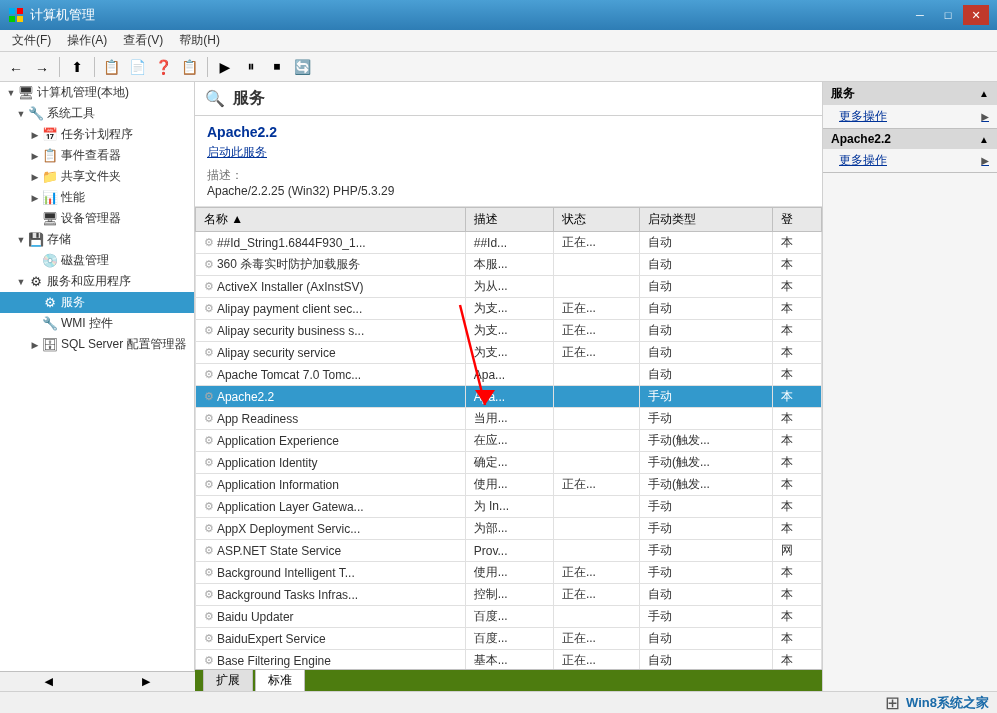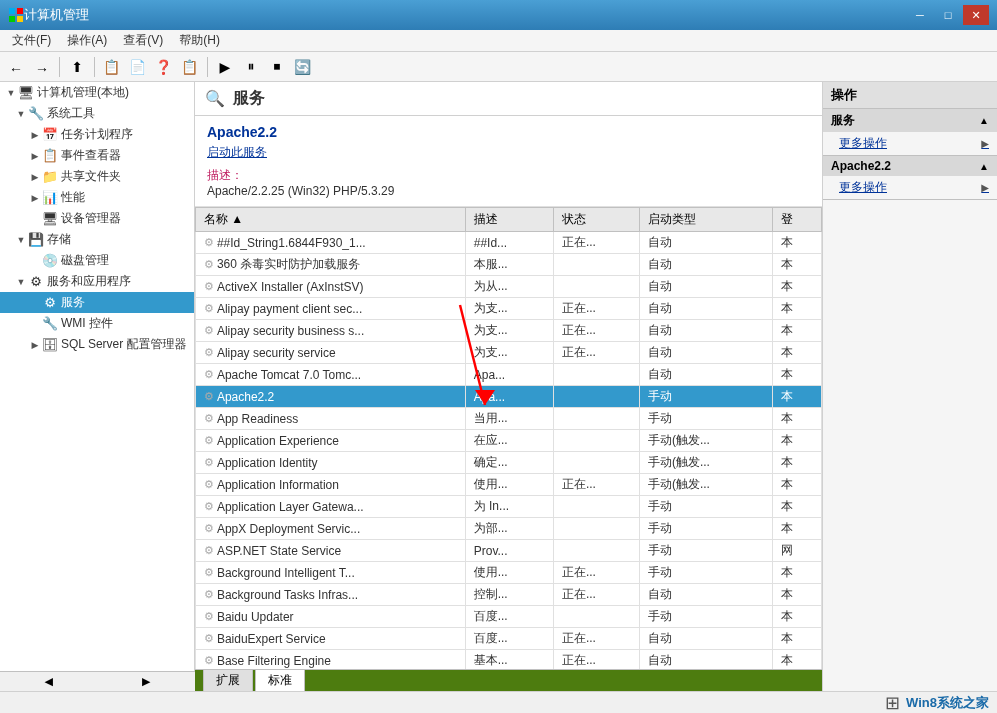--- a/index.html
+++ b/index.html
@@ -19,20 +19,21 @@
       height: 30px;
       display: flex;
       align-items: center;
       justify-content: space-between;
       padding: 0 8px;
       user-select: none;
     }
     .title-bar-left {
       display: flex;
       align-items: center;
+      gap: 6px;
     }
     .title-icon {
       width: 16px;
       height: 16px;
     }
     .title-text {
       color: white;
       font-size: 13px;
       font-weight: normal;
     }
@@ -184,21 +185,21 @@
       margin-bottom: 4px;
     }
     .apache-link {
       color: #003399;
       text-decoration: underline;
       cursor: pointer;
       font-size: 12px;
     }
     .apache-desc-label {
       font-size: 12px;
-      color: #be185d;
+      color: #737373;
       margin-top: 6px;
     }
     .apache-desc-value {
       font-size: 12px;
       color: #333;
     }
 
     
     .service-table-container {
       flex: 1;
@@ -630,21 +631,20 @@
     </div>
 
     <div class="bottom-tabs">
       <div class="bottom-tab">扩展</div>
       <div class="bottom-tab active">标准</div>
     </div>
 
   </div>
 
   <div class="right-panel">
-    <div class="right-panel-header">操作</div>
 
     <div class="right-section">
       <div class="right-section-title">
         <span>服务</span>
         <span class="right-section-arrow">▲</span>
       </div>
       <div class="right-action">
         <span>更多操作</span>
         <span class="right-action-arrow">▶</span>
       </div>

